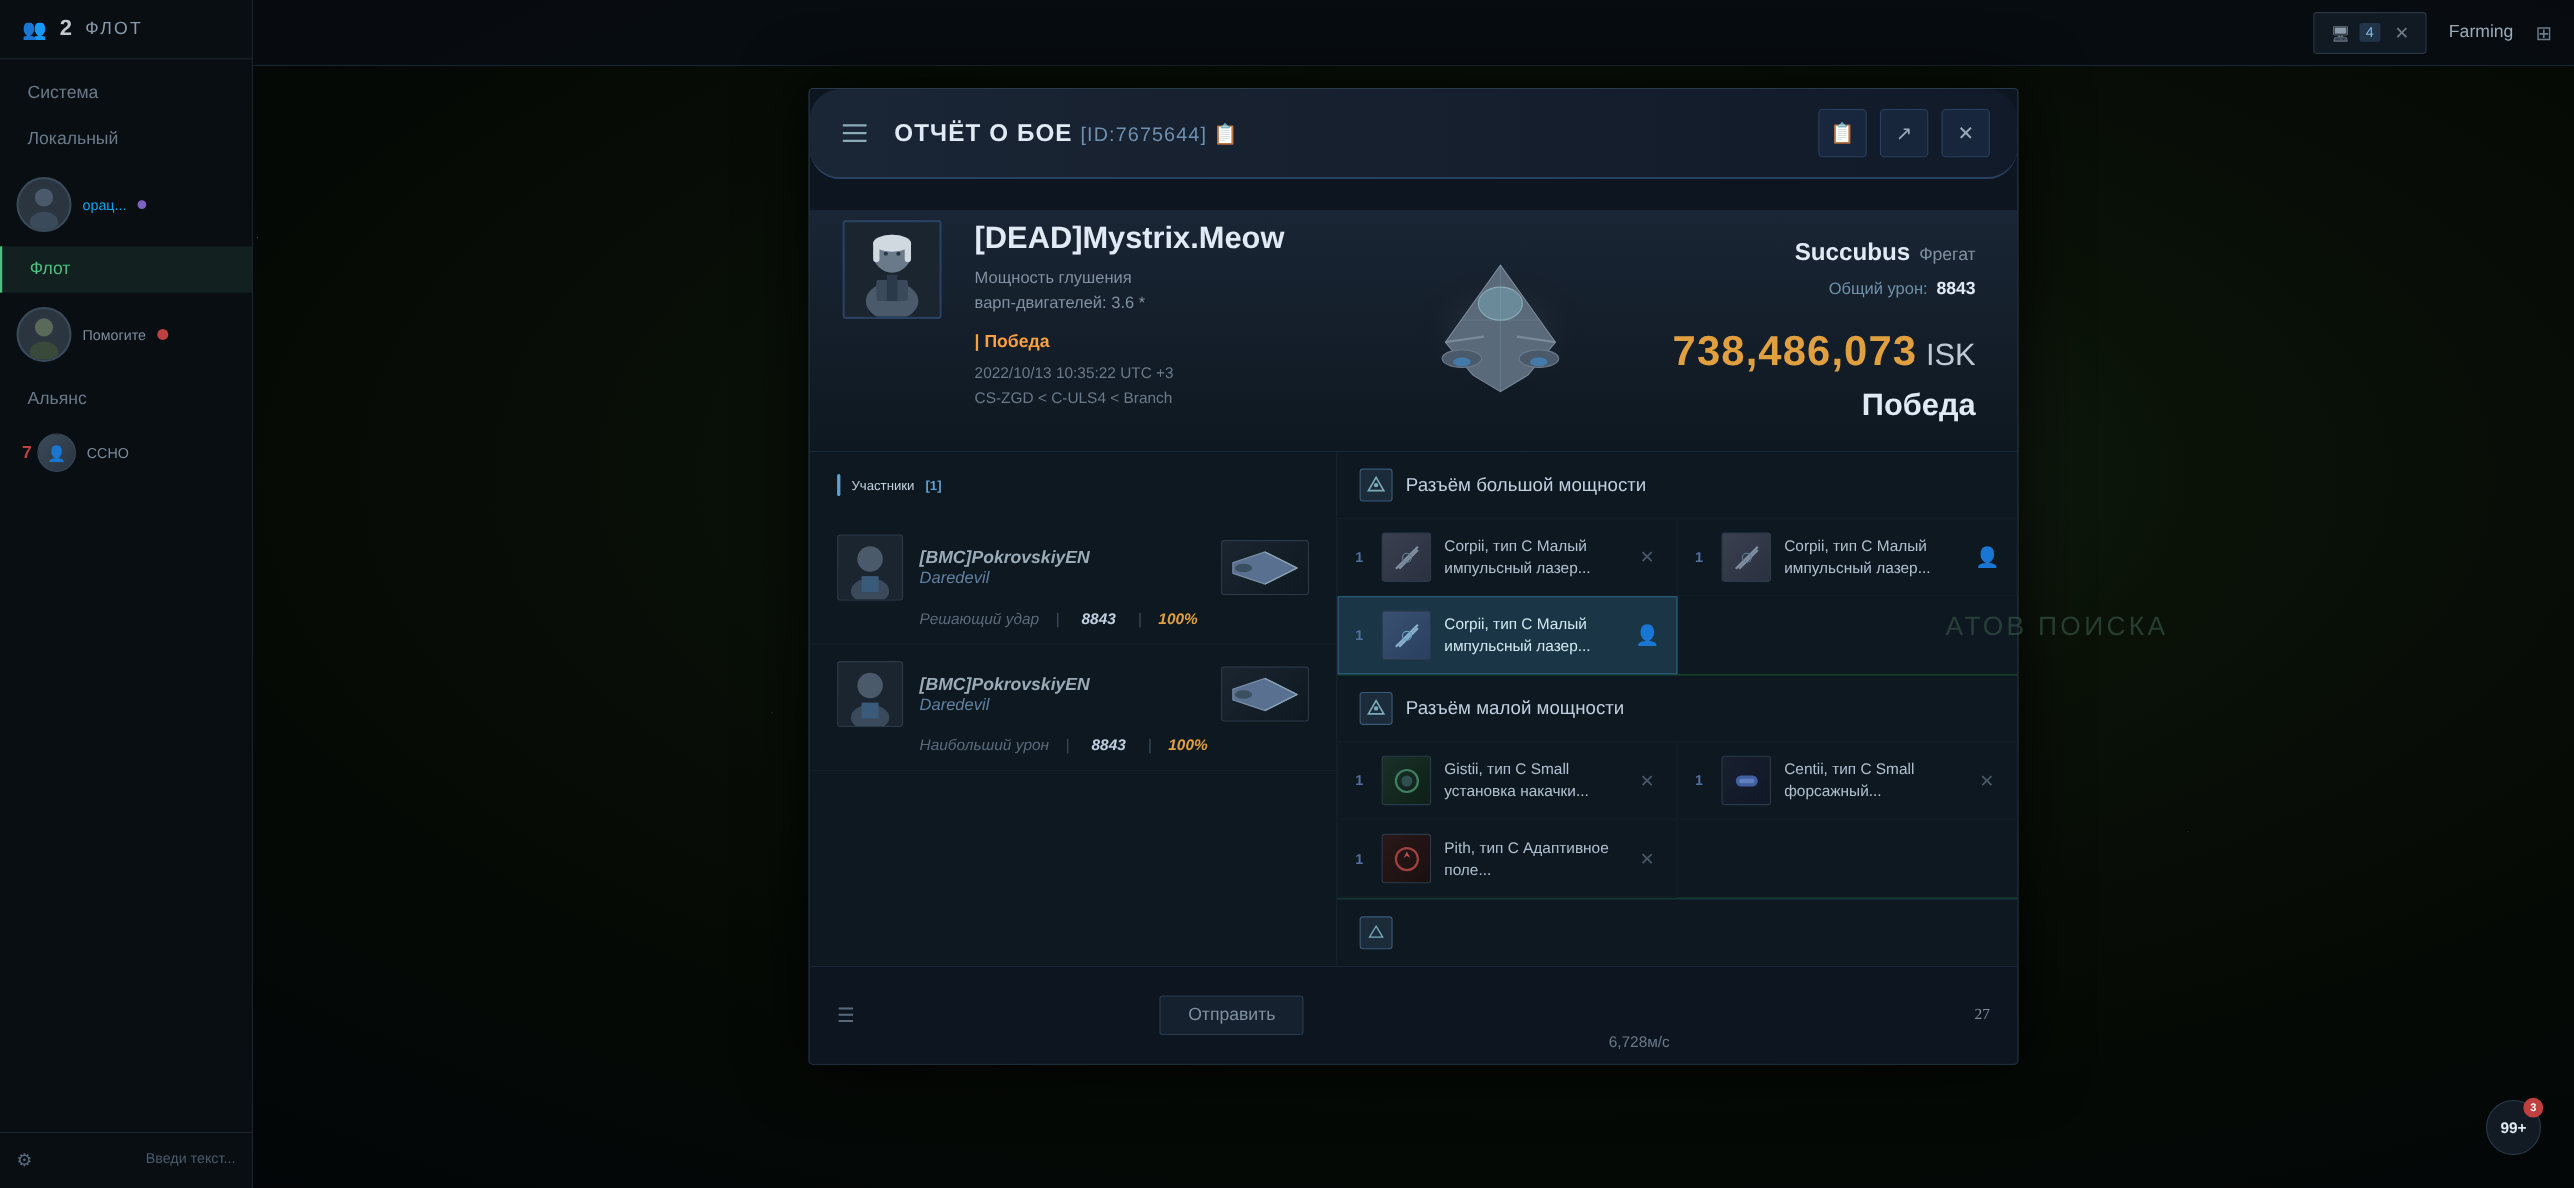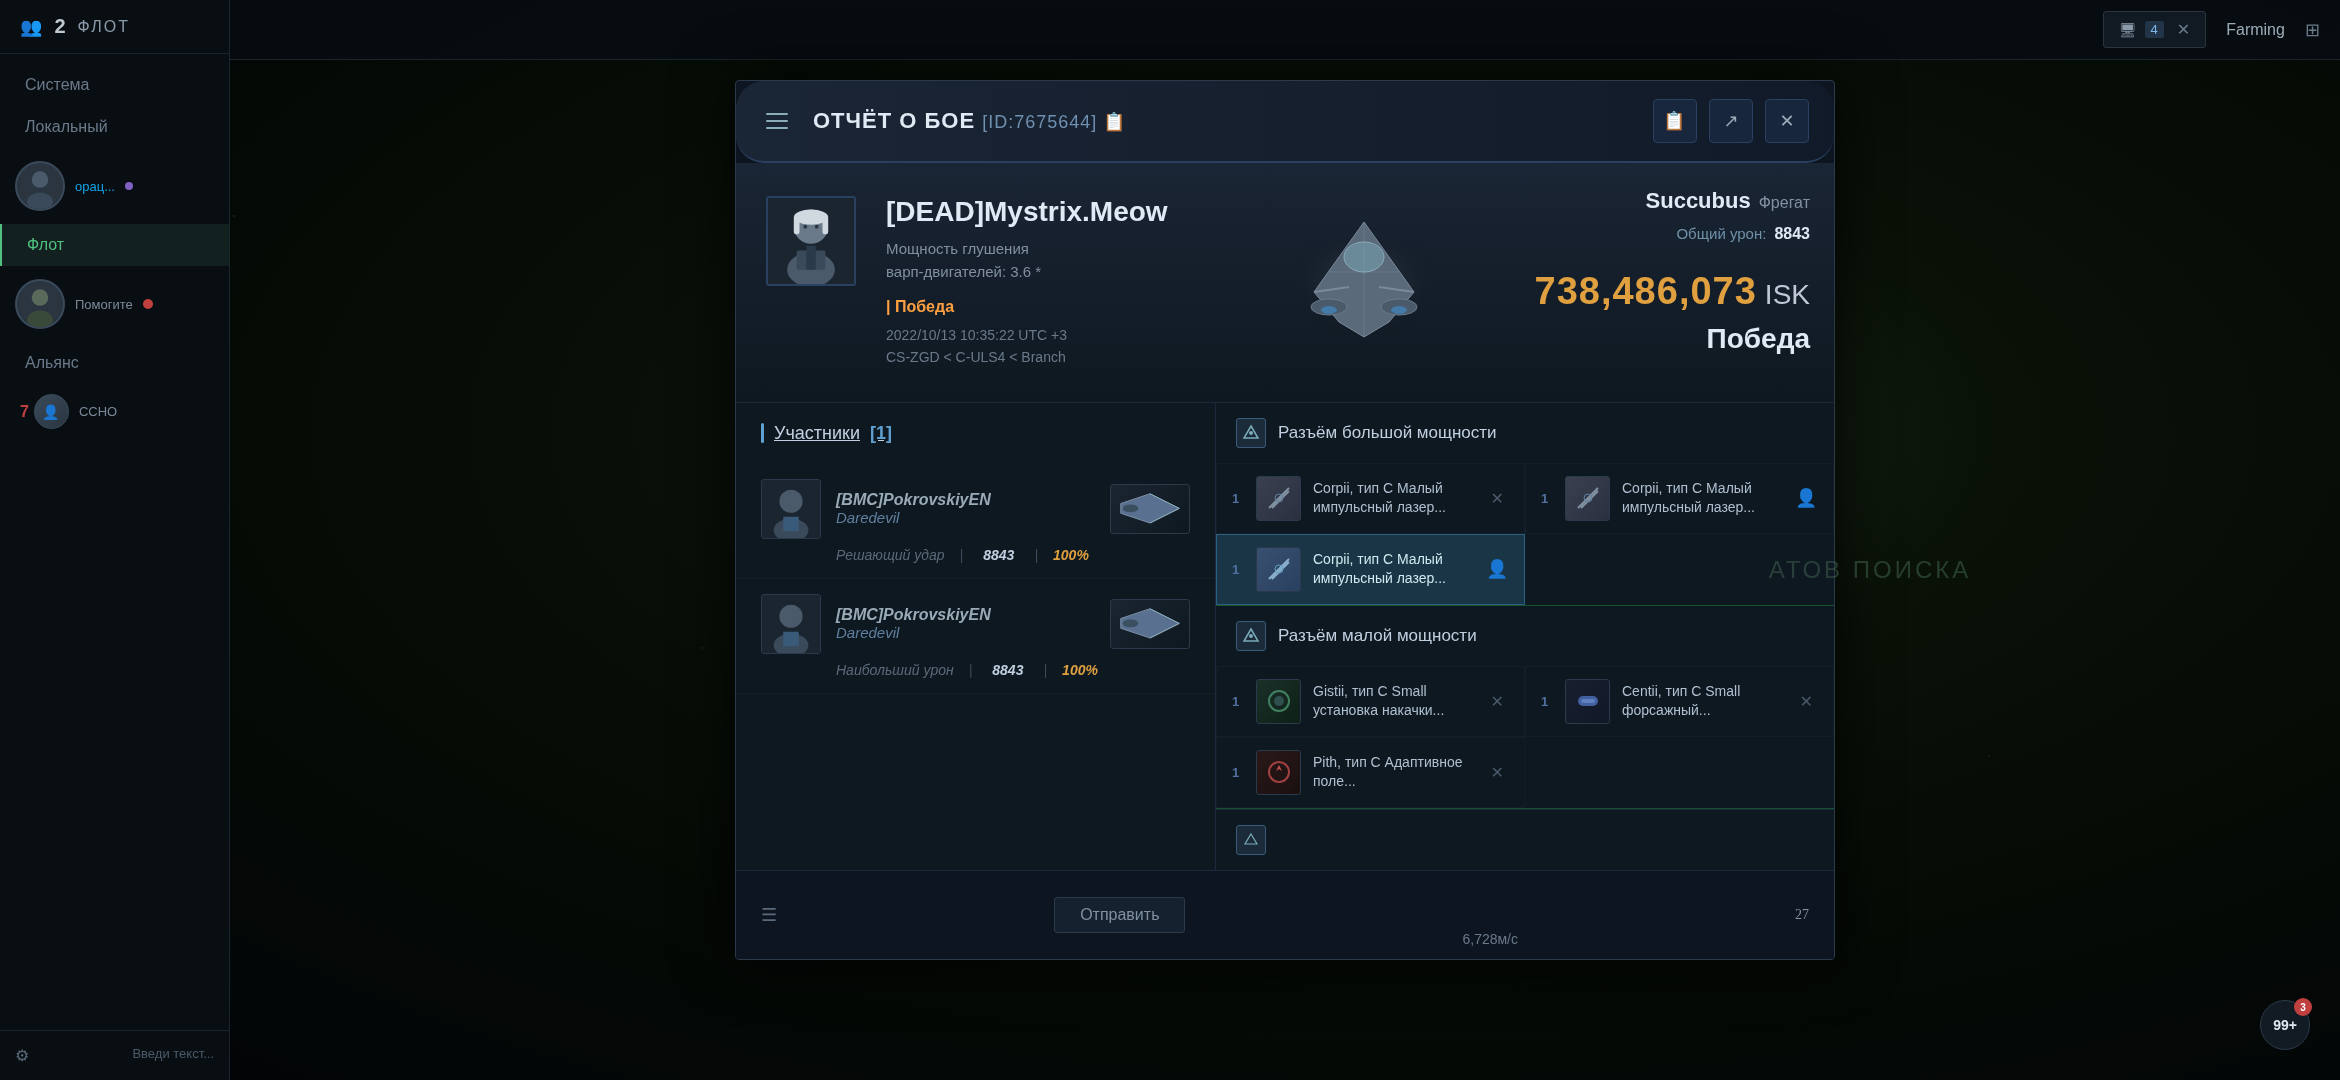--- a/index.html
+++ b/index.html
@@ -309,27 +309,28 @@
       align-items: center;
       justify-content: center;
       cursor: pointer;
       color: #9aabb8;
       font-size: 18px;
     }
 
     
     .profile-section {
       display: flex;
-      padding: 33px 30px;
+      padding: 9px 30px;
       background: linear-gradient(180deg, #1a2535 0%, #0e1820 100%);
       border-bottom: 1px solid #1a2a3a;
       gap: 30px;
       align-items: flex-start;
       min-height: 220px;
       position: relative;
+      margin-top: 28px;
     }
 
     .profile-avatar {
       width: 90px;
       height: 90px;
       border: 2px solid #2a4060;
       border-radius: 3px;
       background: linear-gradient(135deg, #2a3a4a, #1a2530);
       overflow: hidden;
       flex-shrink: 0;
@@ -390,21 +391,21 @@
       width: 260px;
       height: 180px;
       display: flex;
       align-items: center;
       justify-content: center;
     }
 
     
     .stats-section {
       position: absolute;
-      right: 24px;
+      right: 38px;
       top: 25px;
       text-align: right;
     }
 
     .ship-name {
       color: #e0eaf5;
       font-size: 22px;
       font-weight: bold;
     }
 
@@ -461,23 +462,22 @@
       background: #0e1820;
       border-right: 1px solid #1a2a3a;
       padding: 20px 0;
     }
 
     .panel-title {
       display: flex;
       align-items: center;
       gap: 10px;
       padding: 0 25px 20px;
-      font-size: 18px;
+      font-size: 12px;
       color: #c0d0e0;
-      text-decoration: underline;
     }
 
     .panel-title .accent-bar {
       width: 3px;
       height: 20px;
       background: #60a0d0;
       border-radius: 2px;
     }
 
     .panel-title .count-badge {

